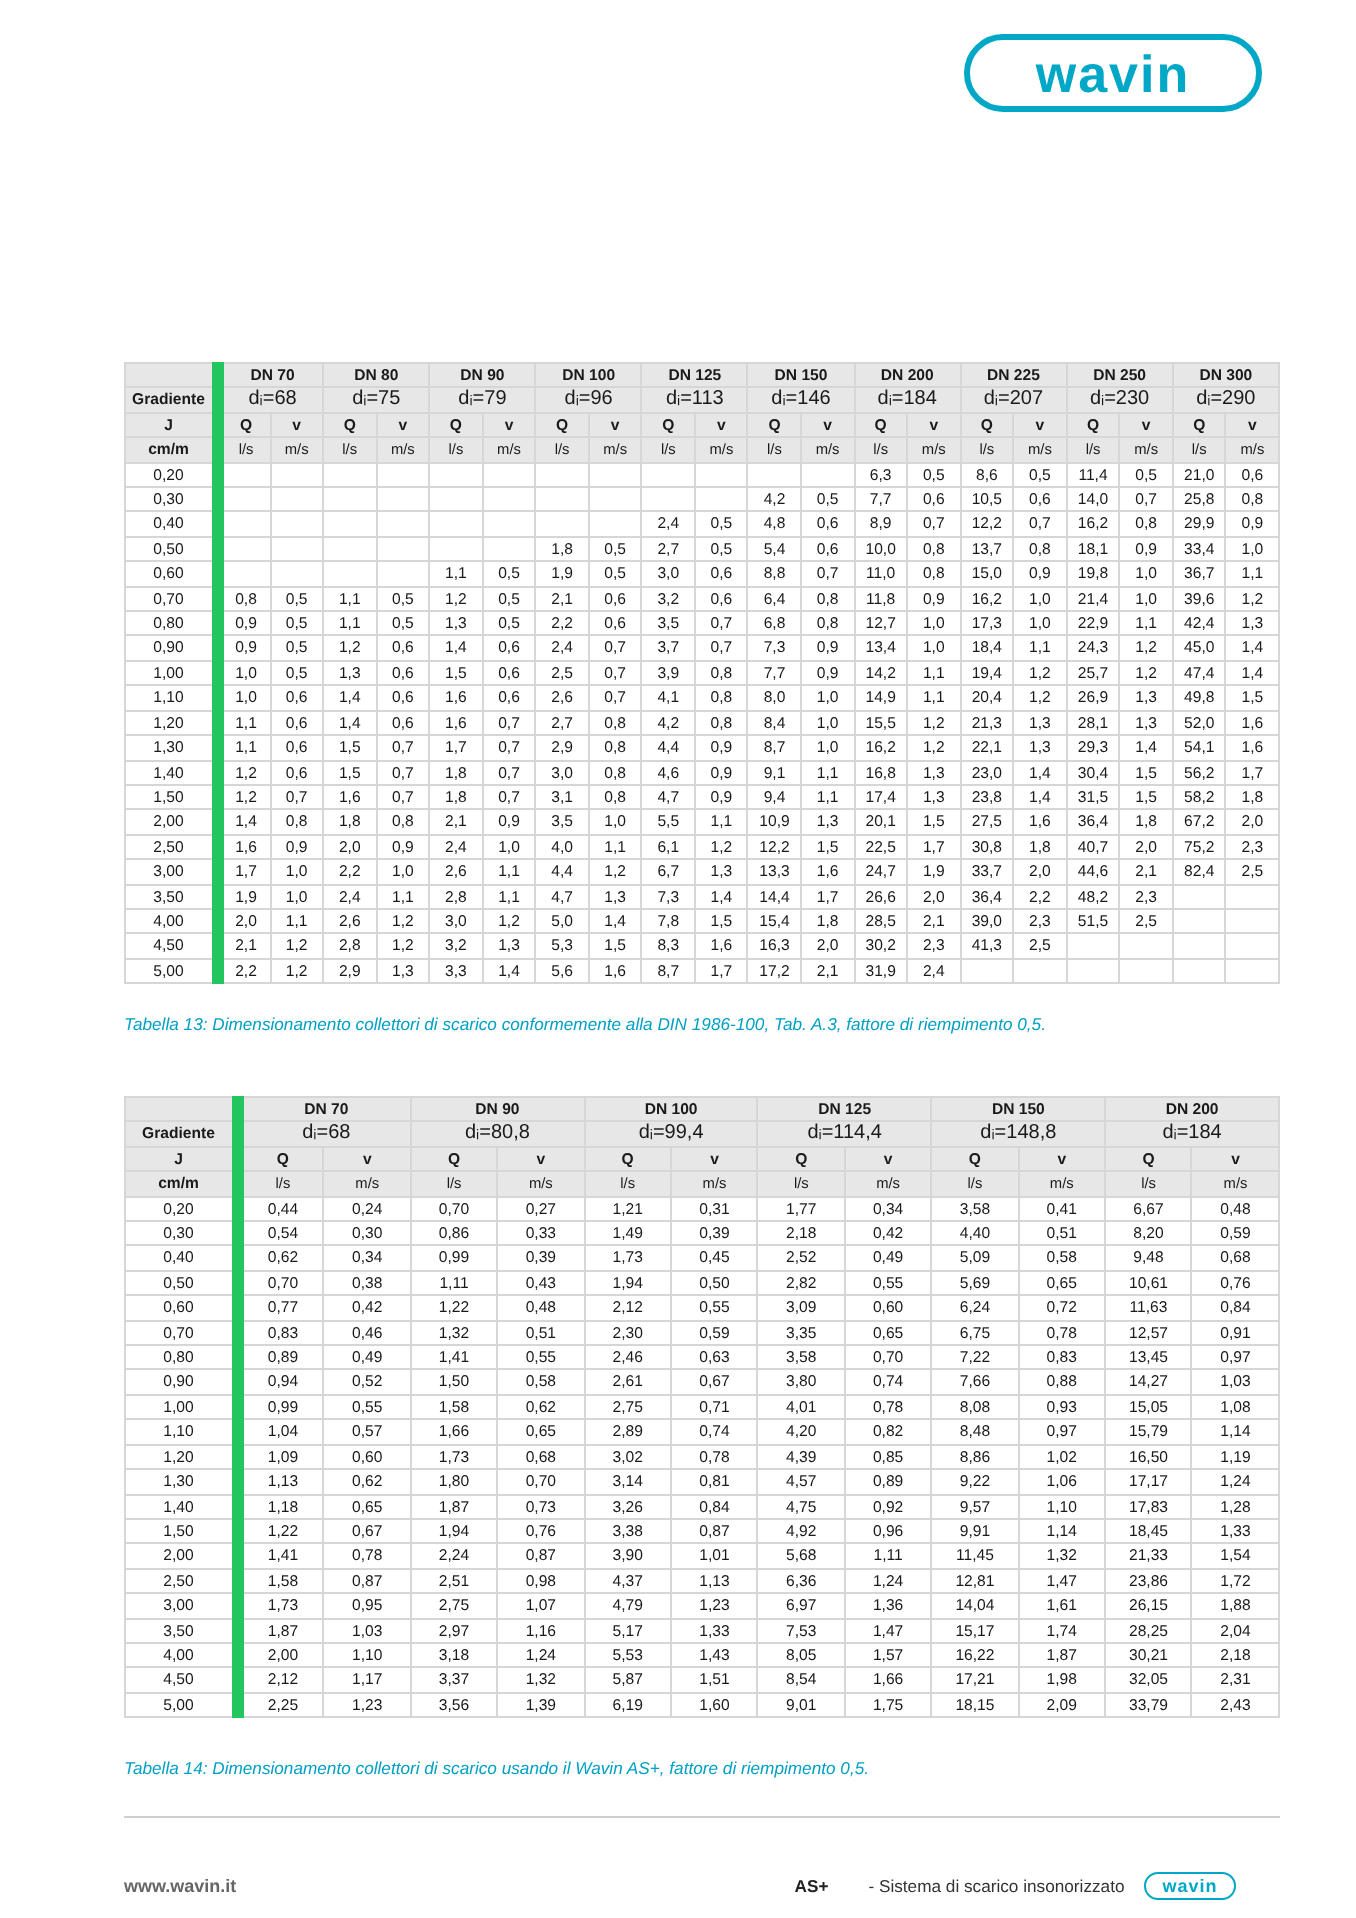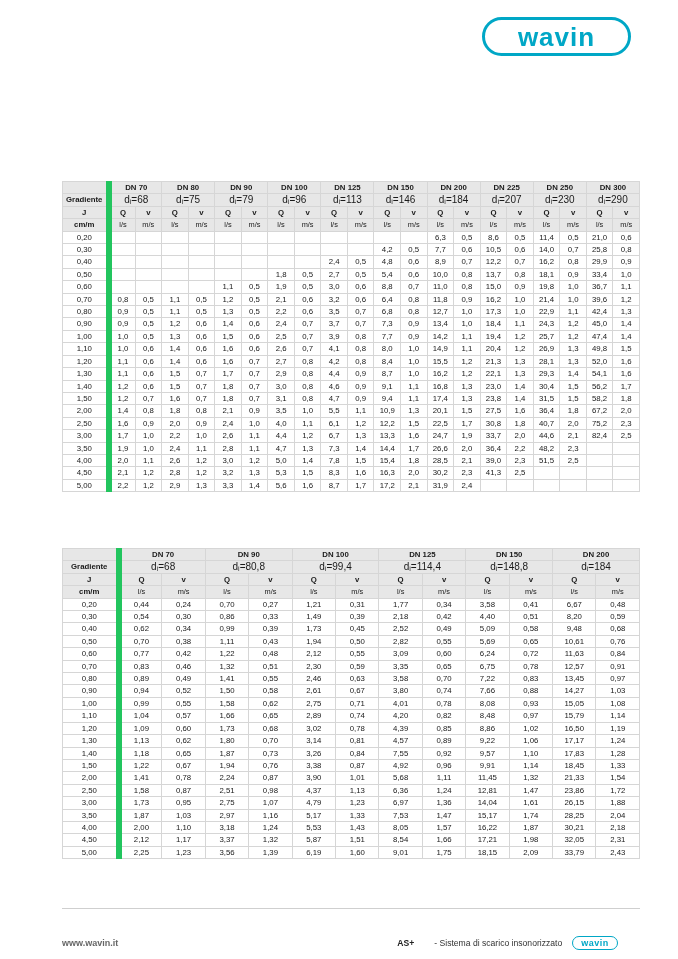--- a/index.html
+++ b/index.html
@@ -613,20 +613,21 @@
             <td class=""></td>
             <td class="qcol"></td>
             <td class=""></td>
             <td class="qcol"></td>
             <td class=""></td>
           </tr>
         </tbody>
     </table>
   </div>
 
+  <div class="caption" id="cap13">Tabella 13: Dimensionamento collettori di scarico conformemente alla DIN 1986-100, Tab. A.3, fattore di riempimento 0,5.</div>
 
   <div class="tbl-wrap" id="t14-wrap">
     <table id="t14" class="t14">
       <thead>
           <tr>
             <th class="g g-h"></th>
             <th colspan="2" class="dn-h qcol">DN 70</th>
             <th colspan="2" class="dn-h qcol">DN 90</th>
             <th colspan="2" class="dn-h qcol">DN 100</th>
             <th colspan="2" class="dn-h qcol">DN 125</th>
@@ -855,21 +856,21 @@
             <td class="">1,24</td>
           </tr>
           <tr>
             <td class="g">1,40</td>
             <td class="qcol">1,18</td>
             <td class="">0,65</td>
             <td class="qcol">1,87</td>
             <td class="">0,73</td>
             <td class="qcol">3,26</td>
             <td class="">0,84</td>
-            <td class="qcol">7,55</td>
+            <td class="qcol">4,75</td>
             <td class="">0,92</td>
             <td class="qcol">9,57</td>
             <td class="">1,10</td>
             <td class="qcol">17,83</td>
             <td class="">1,28</td>
           </tr>
           <tr>
             <td class="g">1,50</td>
             <td class="qcol">1,22</td>
             <td class="">0,67</td>
@@ -986,20 +987,21 @@
             <td class="">1,75</td>
             <td class="qcol">18,15</td>
             <td class="">2,09</td>
             <td class="qcol">33,79</td>
             <td class="">2,43</td>
           </tr>
         </tbody>
     </table>
   </div>
 
+  <div class="caption" id="cap14">Tabella 14: Dimensionamento collettori di scarico usando il Wavin AS+, fattore di riempimento 0,5.</div>
 
   <div class="footer-rule"></div>
 
   <div class="footer">
     <span class="site">www.wavin.it</span>
     <span class="fright">
       <span>
         <span class="product">AS+</span><span class="subtitle">- Sistema di scarico insonorizzato</span>
       </span>
       <span class="minilogo">wavin</span>

